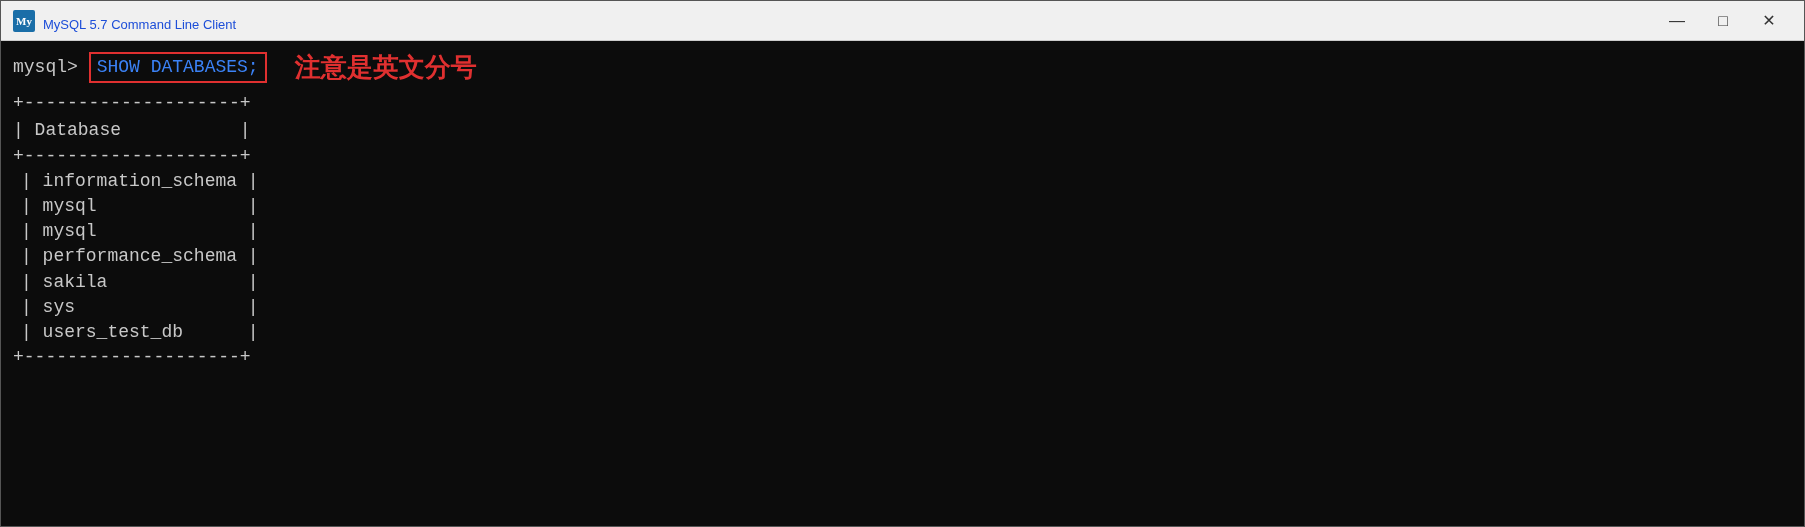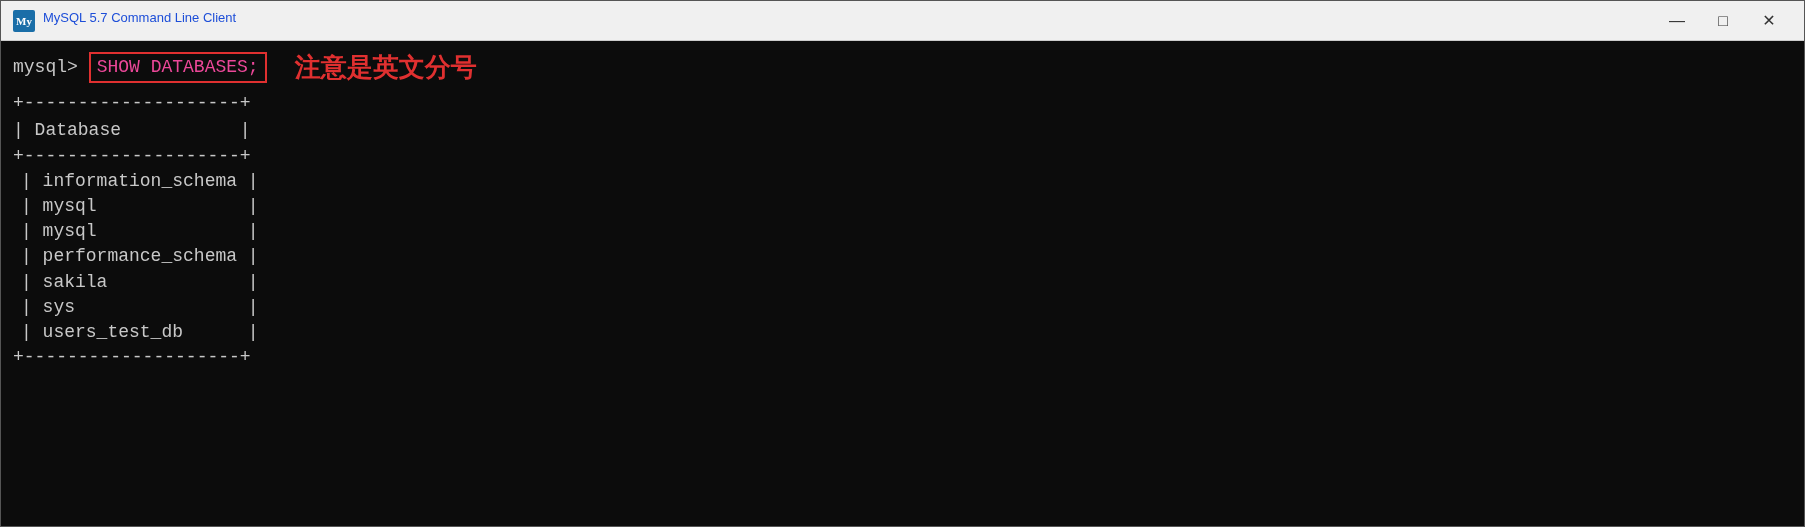--- a/index.html
+++ b/index.html
@@ -29,21 +29,21 @@
       display: flex;
       align-items: center;
       justify-content: space-between;
       padding: 0 12px;
       border-bottom: 1px solid #ccc;
       flex-shrink: 0;
     }
 
     .titlebar-left {
       display: flex;
-      align-items: flex-start;
+      align-items: flex-end;
       gap: 8px;
     }
 
     .titlebar-icon {
       width: 22px;
       height: 22px;
       background-color: #1a6ea8;
       border-radius: 2px;
       display: flex;
       align-items: center;
@@ -99,21 +99,21 @@
     }
 
     .prompt-text {
       color: #c8c8c8;
       white-space: pre;
     }
 
     .command-box {
       border: 2px solid #e03030;
       padding: 1px 6px;
-      color: #ec4899;
+      color: #3b82f6;
       display: inline-block;
     }
 
     .annotation {
       color: #e03030;
       font-size: 26px;
       font-family: 'Microsoft YaHei', 'SimHei', sans-serif;
       margin-left: 28px;
       font-weight: bold;
       text-align: right;

